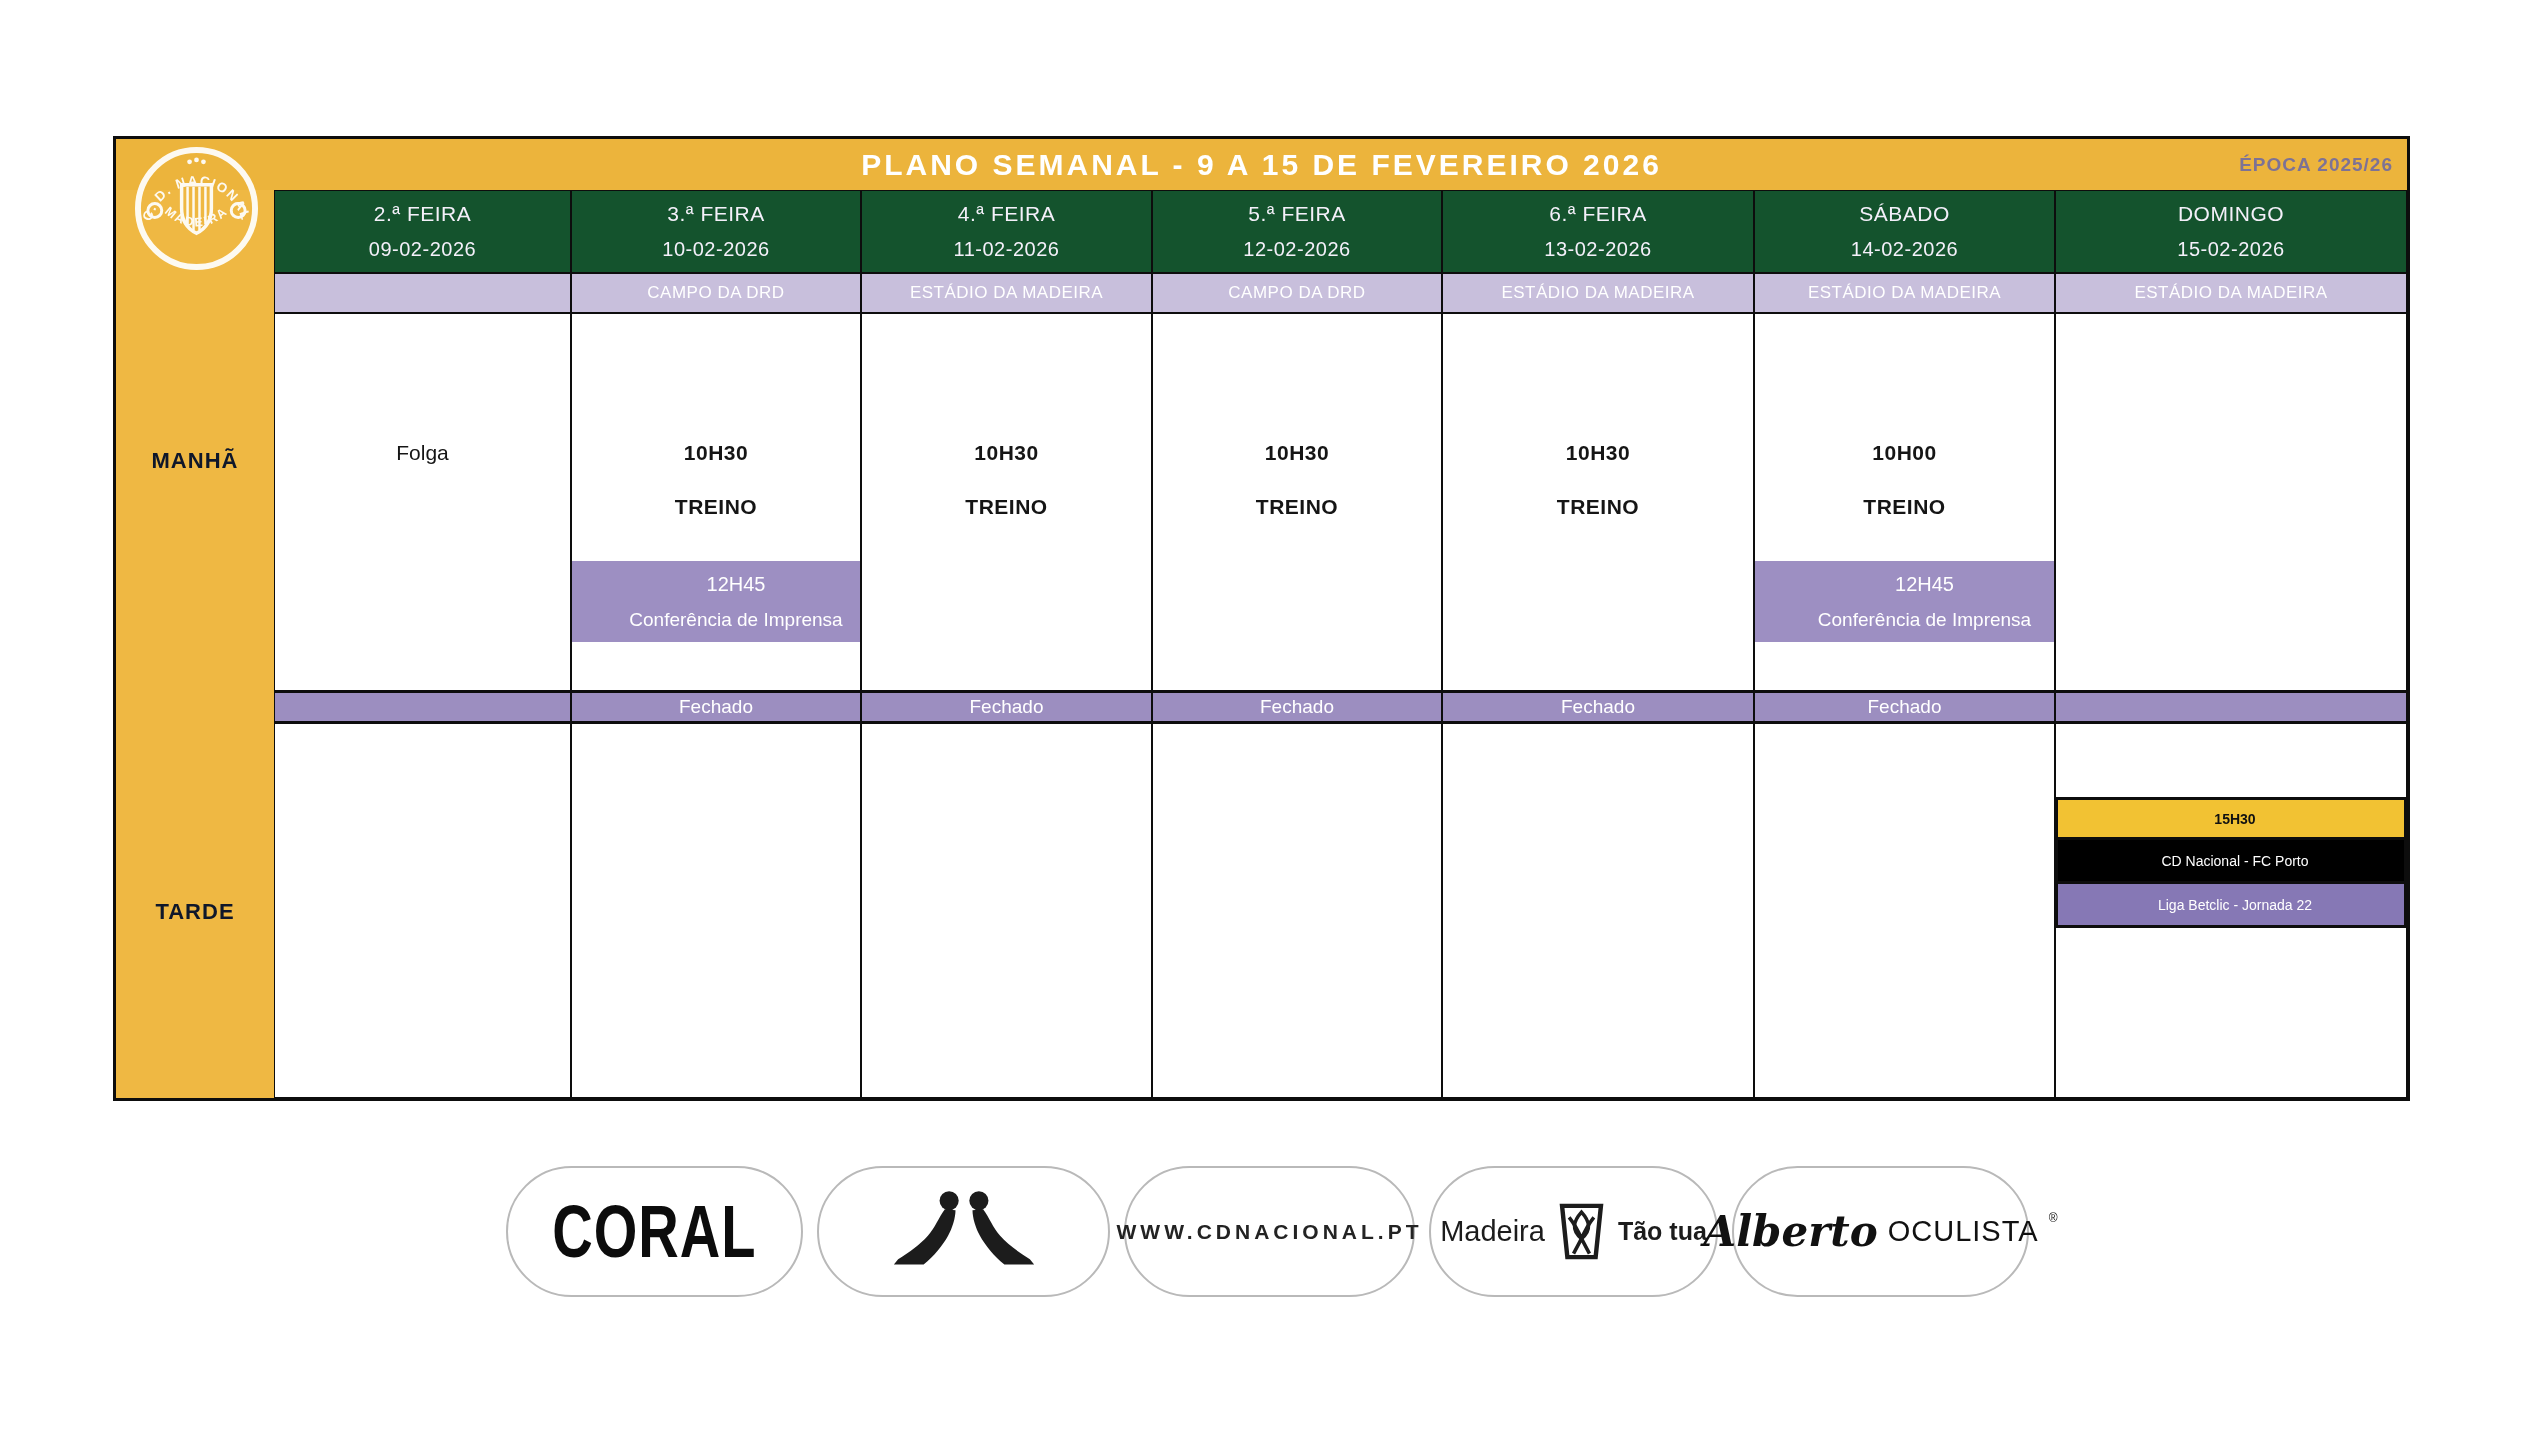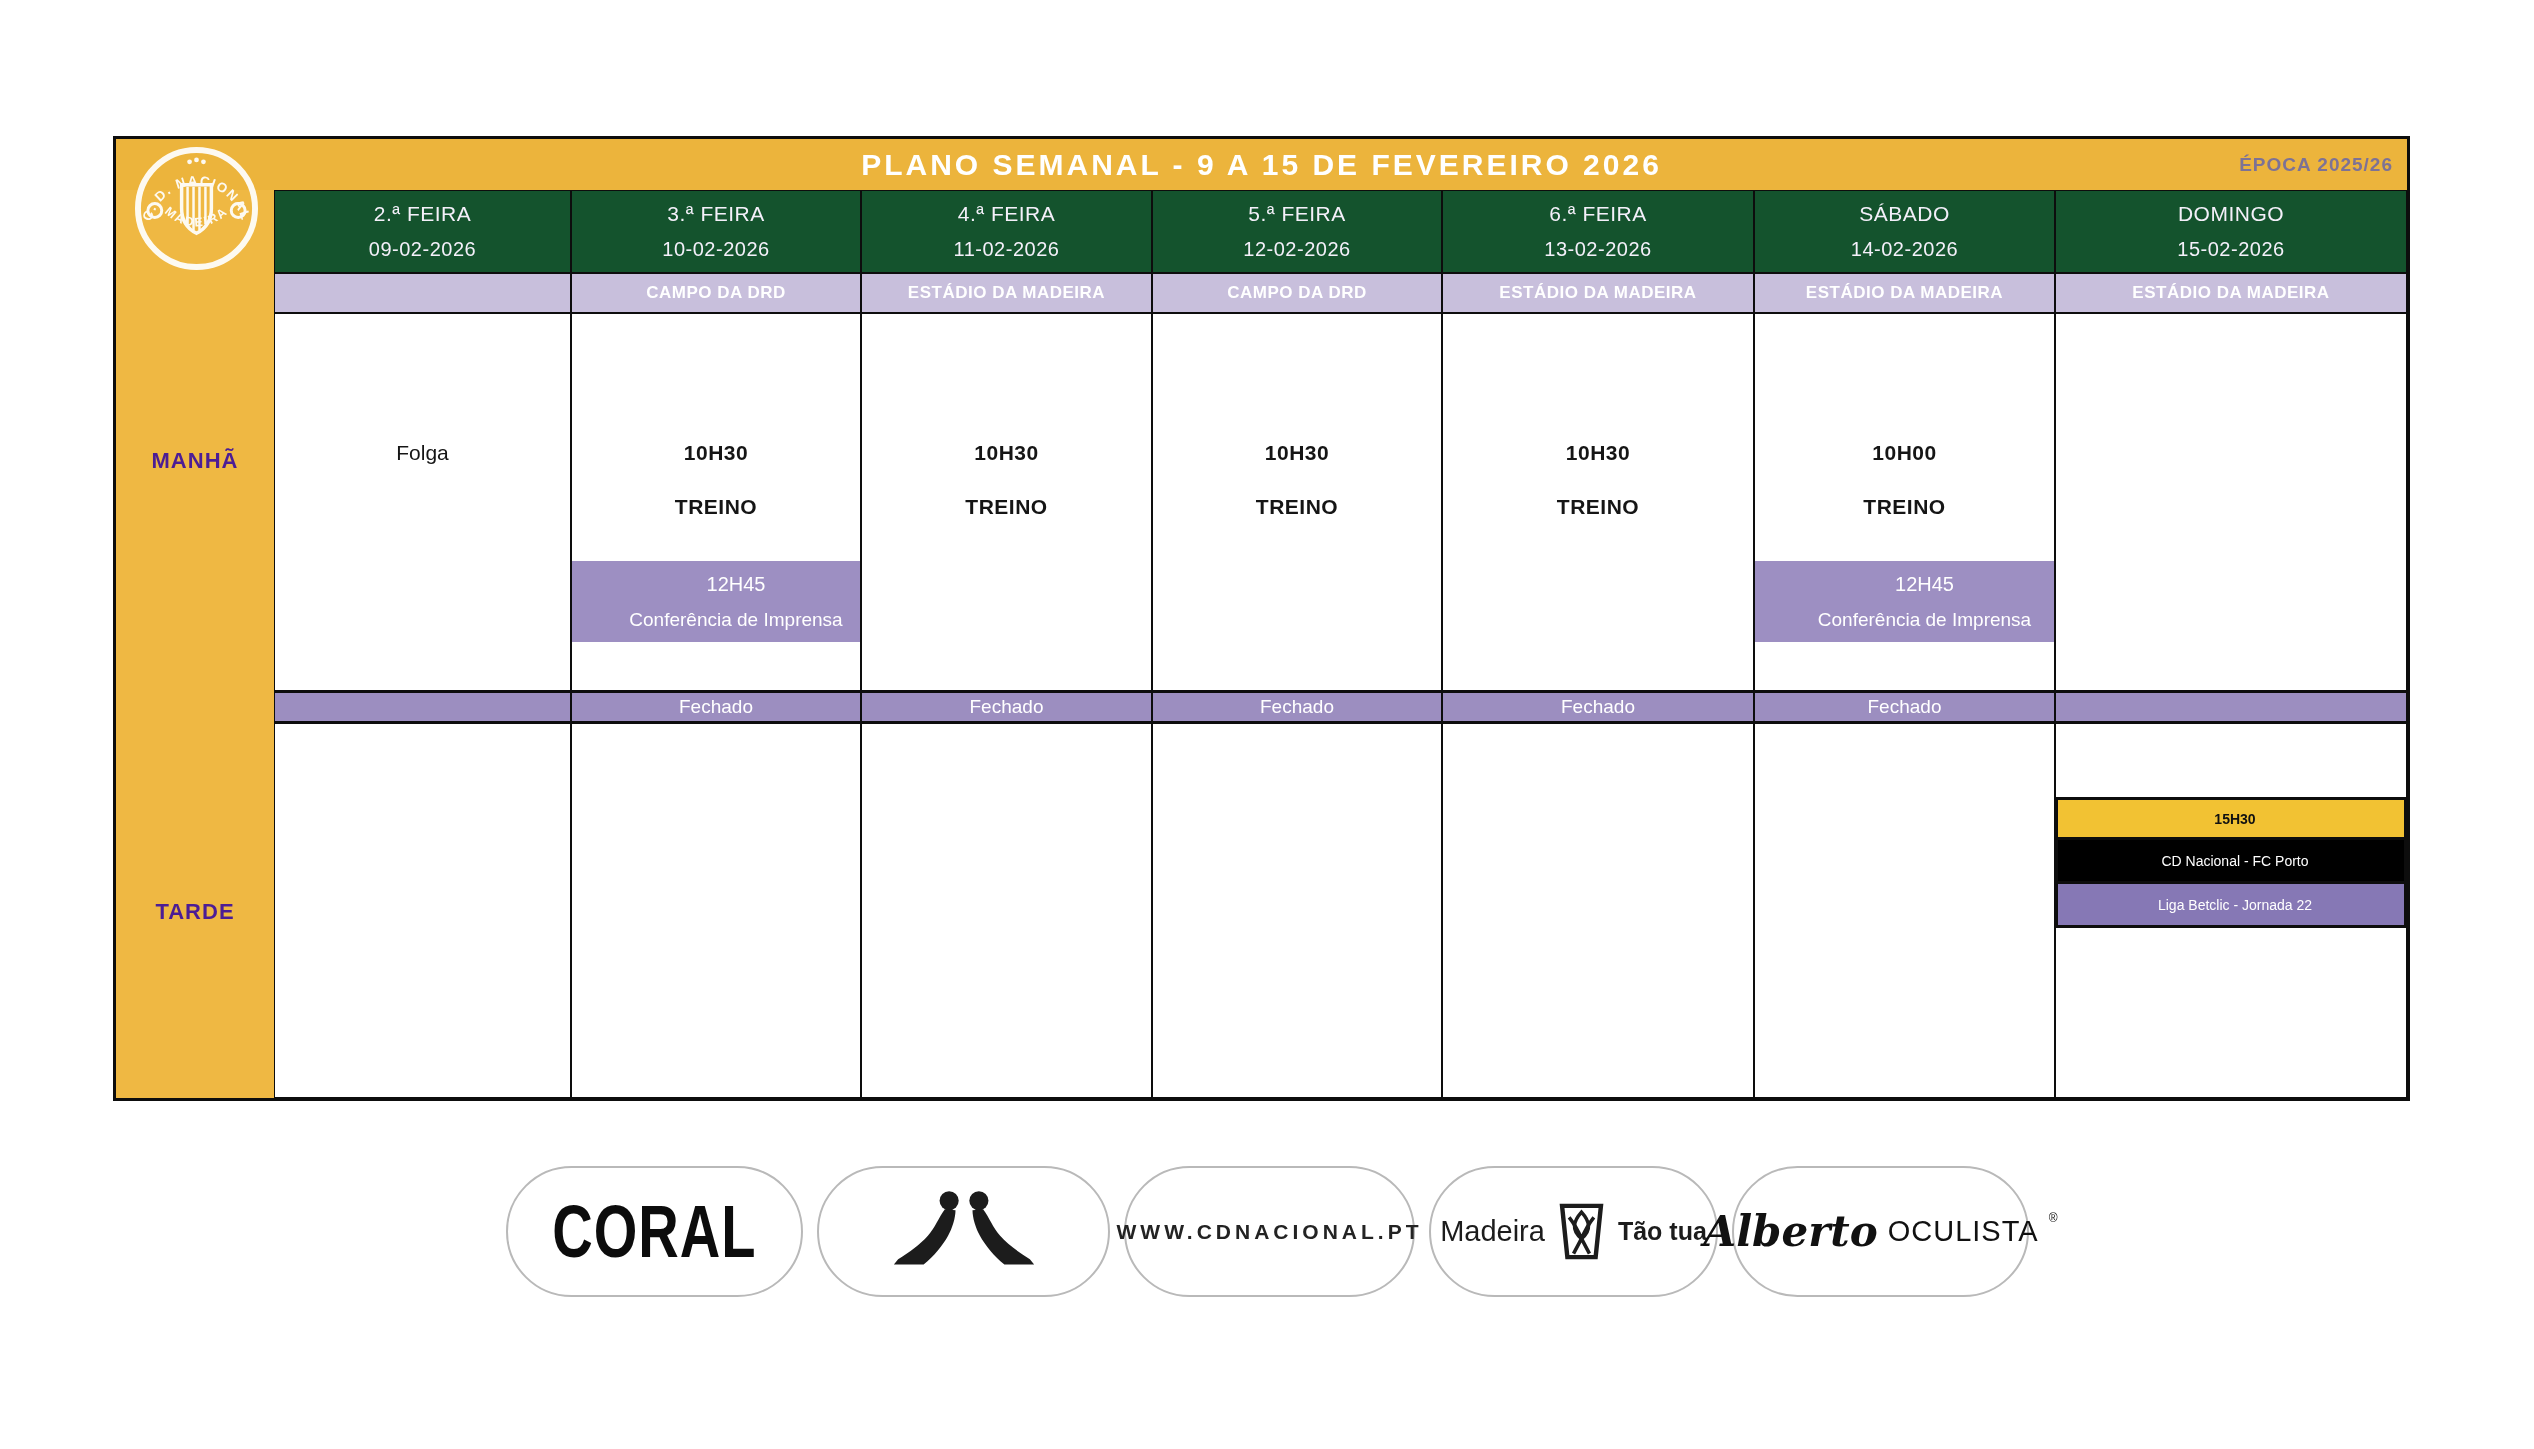--- a/index.html
+++ b/index.html
@@ -8,35 +8,35 @@
   
   .board{position:absolute;left:113px;top:136px;width:2297px;height:965px;
          border:3px solid #0d0d0d;background:#ffffff;box-sizing:border-box;}
   .title-bar{position:absolute;left:0;right:0;top:0;height:51px;background:#ECB43C;z-index:2;}
   .title-text{position:absolute;left:50%;top:50%;transform:translate(-50%,-50%);
               color:#ffffff;font-size:30px;font-weight:700;letter-spacing:3px;white-space:nowrap;}
   .season-text{position:absolute;right:14px;top:50%;transform:translateY(-50%);
                color:#7d7295;font-size:19px;font-weight:700;letter-spacing:1px;white-space:nowrap;}
   .left-col{position:absolute;left:0;top:0;bottom:0;width:158px;background:#EFB843;z-index:1;}
   .crest{position:absolute;left:17px;top:6px;width:127px;height:127px;z-index:3;opacity:.93;}
-  .side-label{position:absolute;left:0;width:158px;text-align:center;color:#4c1d95;
+  .side-label{position:absolute;left:0;width:158px;text-align:center;color:#0f172a;
               font-size:22px;font-weight:800;letter-spacing:1px;z-index:3;}
   .label-manha{top:309px;}
   .label-tarde{top:760px;}
   
   .grid{position:absolute;left:158px;top:51px;right:0;bottom:0;display:grid;
         grid-template-columns:297px 290px 291px 290px 312px 301px 1fr;
         grid-template-rows:83px 40px 378px 32px 1fr;}
   .cell{border:1px solid #0d0d0d;box-sizing:border-box;position:relative;background:#fff;}
   .hd{background:#14532d;display:flex;flex-direction:column;justify-content:space-evenly;
       align-items:center;color:#f4f0fa;}
   .hd .day-name{font-size:21px;font-weight:500;letter-spacing:0.5px;}
   .hd .day-date{font-size:20px;font-weight:500;letter-spacing:0.5px;}
   .loc{background:#C8BFDC;display:flex;align-items:center;justify-content:center;
-       color:#ffffff;font-size:17px;font-weight:700;letter-spacing:0.5px;}
+       color:#ffffff;font-size:17px;font-weight:400;letter-spacing:0.5px;}
   .morning{padding-top:127px;text-align:center;color:#151515;}
   .morning .line1{font-size:21px;font-weight:600;letter-spacing:0.5px;}
   .morning .line2{font-size:21px;font-weight:600;letter-spacing:0.5px;margin-top:30px;}
   .morning .folga{font-size:21px;font-weight:400;}
   .press-box{position:absolute;left:0;right:0;bottom:48px;height:81px;background:#9D8FC2;
              display:flex;flex-direction:column;align-items:center;justify-content:center;
              gap:13px;color:#ffffff;padding-left:40px;}
   .press-box .p-time{font-size:20px;font-weight:500;}
   .press-box .p-label{font-size:19px;font-weight:500;}
   .closed{background:#9C8EC0;display:flex;align-items:center;justify-content:center;

